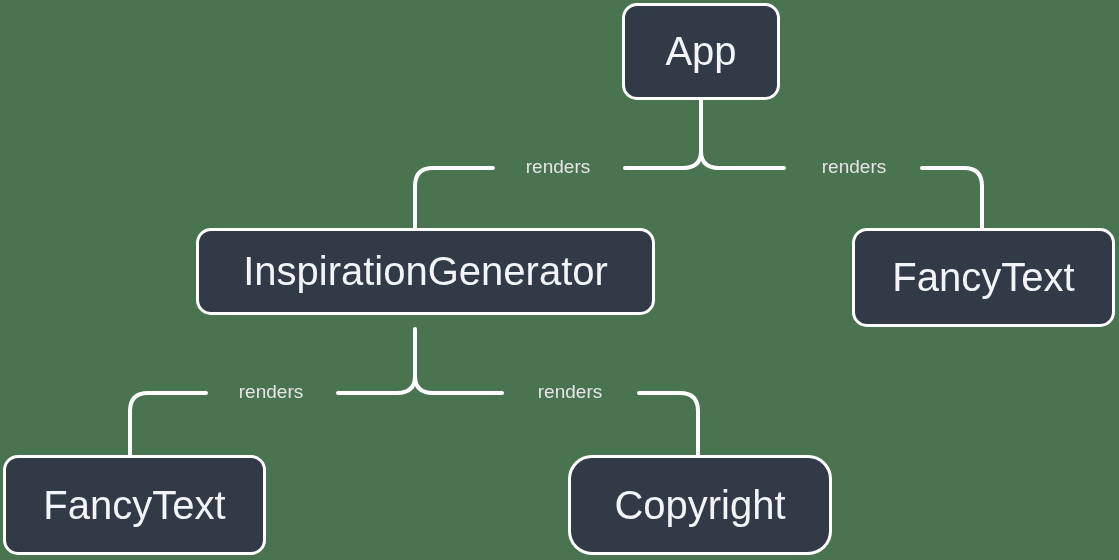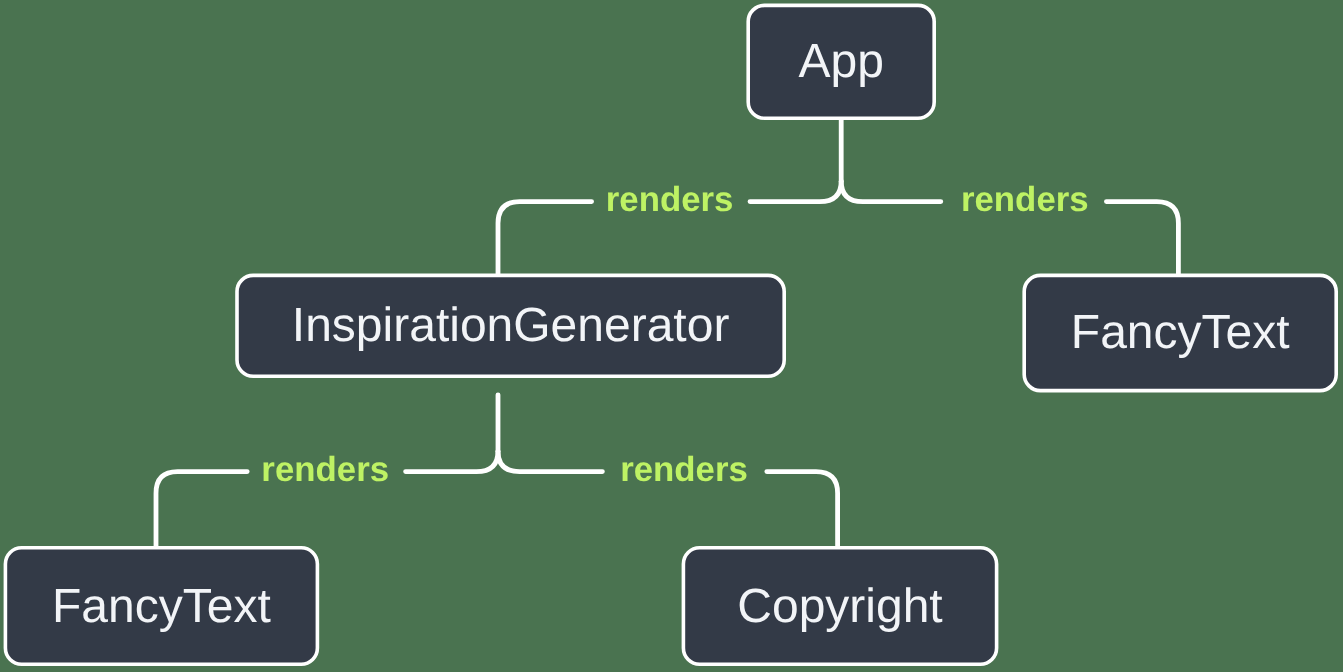--- a/index.html
+++ b/index.html
@@ -39,27 +39,27 @@
     font-weight: 400;
     display: flex;
     align-items: center;
     justify-content: center;
     white-space: nowrap;
   }
   .node-app                   { left: 622px; top: 3px;   width: 158px; height: 97px;  }
   .node-inspiration-generator { left: 196px; top: 228px; width: 459px; height: 87px; }
   .node-fancy-text-right      { left: 852px; top: 228px; width: 263px; height: 99px;  }
   .node-fancy-text-bottom     { left: 3px;   top: 455px; width: 263px; height: 100px; }
-  .node-copyright             { left: 568px; top: 455px; width: 264px; height: 100px; }
+  .node-copyright             { left: 568px; top: 455px; width: 264px; height: 100px; border-radius: 24px; }
   .edge-label {
     position: absolute;
     transform: translate(-50%, -50%);
-    color: #bef264;
-    font-size: 29px;
-    font-weight: 700;
+    color: #e5e5e5;
+    font-size: 19px;
+    font-weight: 400;
     white-space: nowrap;
   }
   .edge-label-tl { left: 558px; top: 167px; }
   .edge-label-tr { left: 854px; top: 167px; }
   .edge-label-bl { left: 271px; top: 392px; }
   .edge-label-br { left: 570px; top: 392px; }
 </style>
 </head>
 <body>
 

